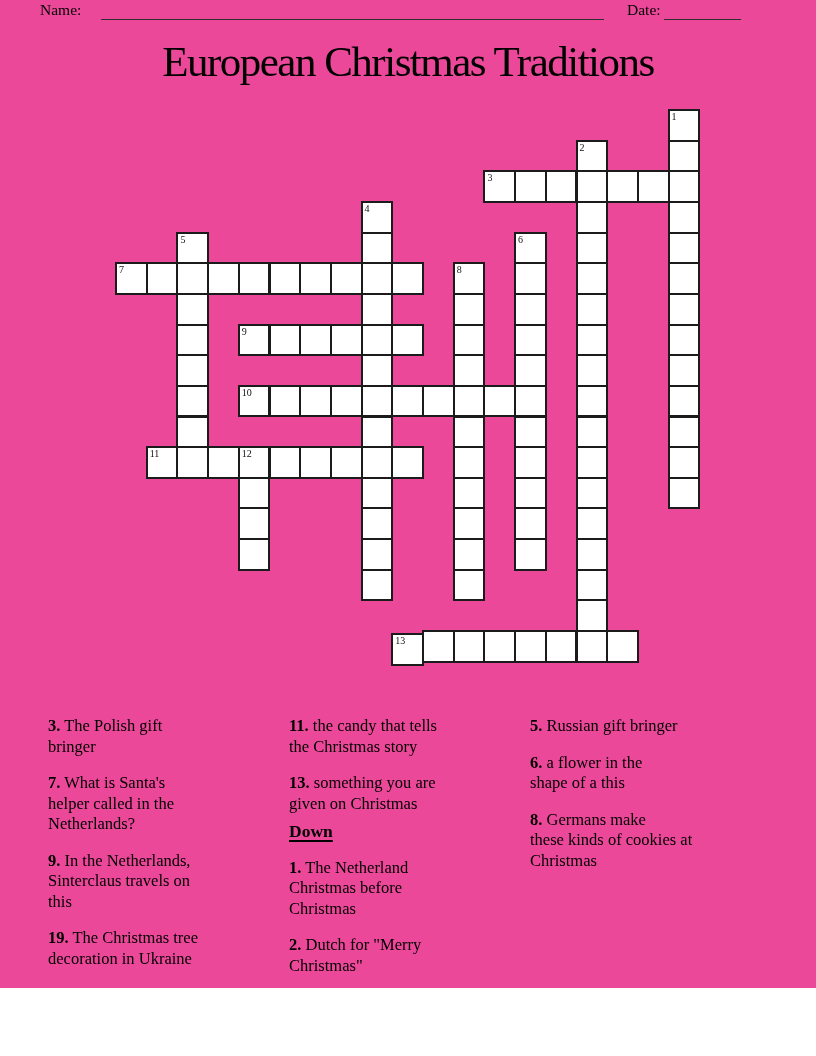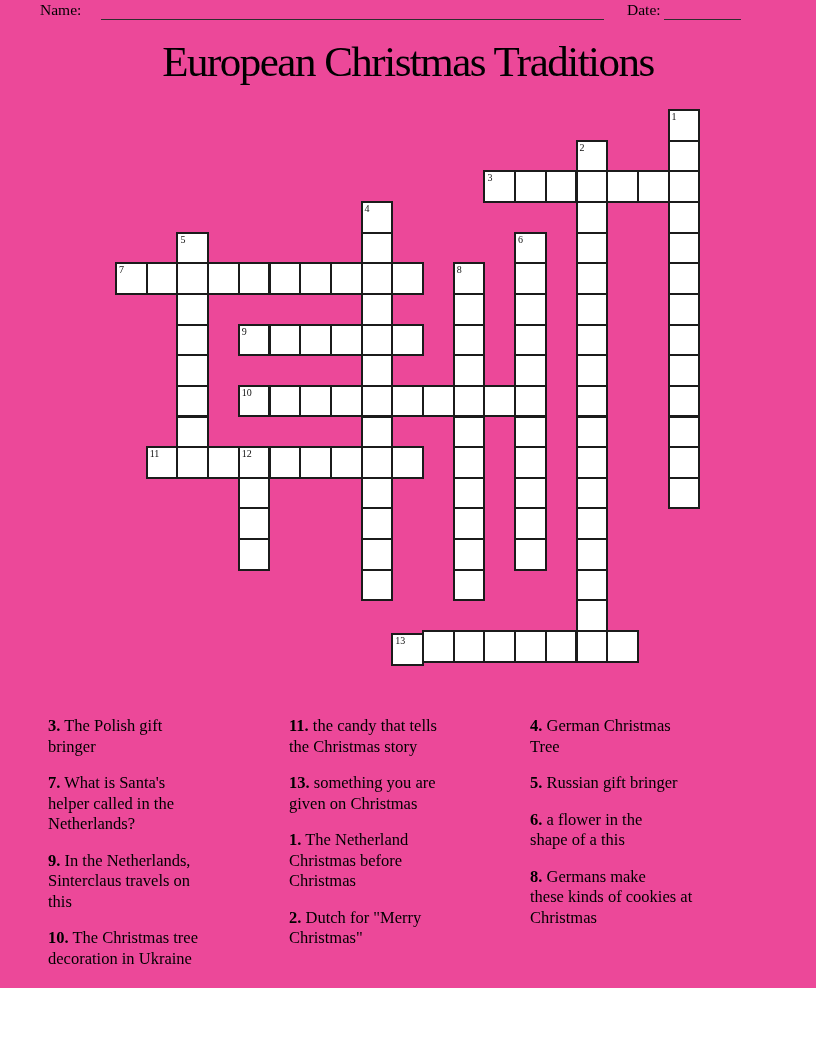--- a/index.html
+++ b/index.html
@@ -201,37 +201,36 @@
 
   <div class="clue-col clue-col-1" id="cluecol0">
       <div class="clue"><b>3.</b><span class="clue-text"> The Polish gift
 bringer</span></div>
       <div class="clue"><b>7.</b><span class="clue-text"> What is Santa's
 helper called in the
 Netherlands?</span></div>
       <div class="clue"><b>9.</b><span class="clue-text"> In the Netherlands,
 Sinterclaus travels on
 this</span></div>
-      <div class="clue"><b>10.</b><span class="clue-text"> The Christmas tree
+      <div class="clue"><b>19.</b><span class="clue-text"> The Christmas tree
 decoration in Ukraine</span></div>
     </div>
   <div class="clue-col clue-col-2" id="cluecol1">
       <div class="clue"><b>11.</b><span class="clue-text"> the candy that tells
 the Christmas story</span></div>
       <div class="clue"><b>13.</b><span class="clue-text"> something you are
 given on Christmas</span></div>
+      <div class="clue-header"><span>Down</span></div>
       <div class="clue"><b>1.</b><span class="clue-text"> The Netherland
 Christmas before
 Christmas</span></div>
       <div class="clue"><b>2.</b><span class="clue-text"> Dutch for "Merry
 Christmas"</span></div>
     </div>
   <div class="clue-col clue-col-3" id="cluecol2">
-      <div class="clue"><b>4.</b><span class="clue-text"> German Christmas
-Tree</span></div>
       <div class="clue"><b>5.</b><span class="clue-text"> Russian gift bringer</span></div>
       <div class="clue"><b>6.</b><span class="clue-text"> a flower in the
 shape of a this</span></div>
       <div class="clue"><b>8.</b><span class="clue-text"> Germans make
 these kinds of cookies at
 Christmas</span></div>
     </div>
 
 </div>
 

